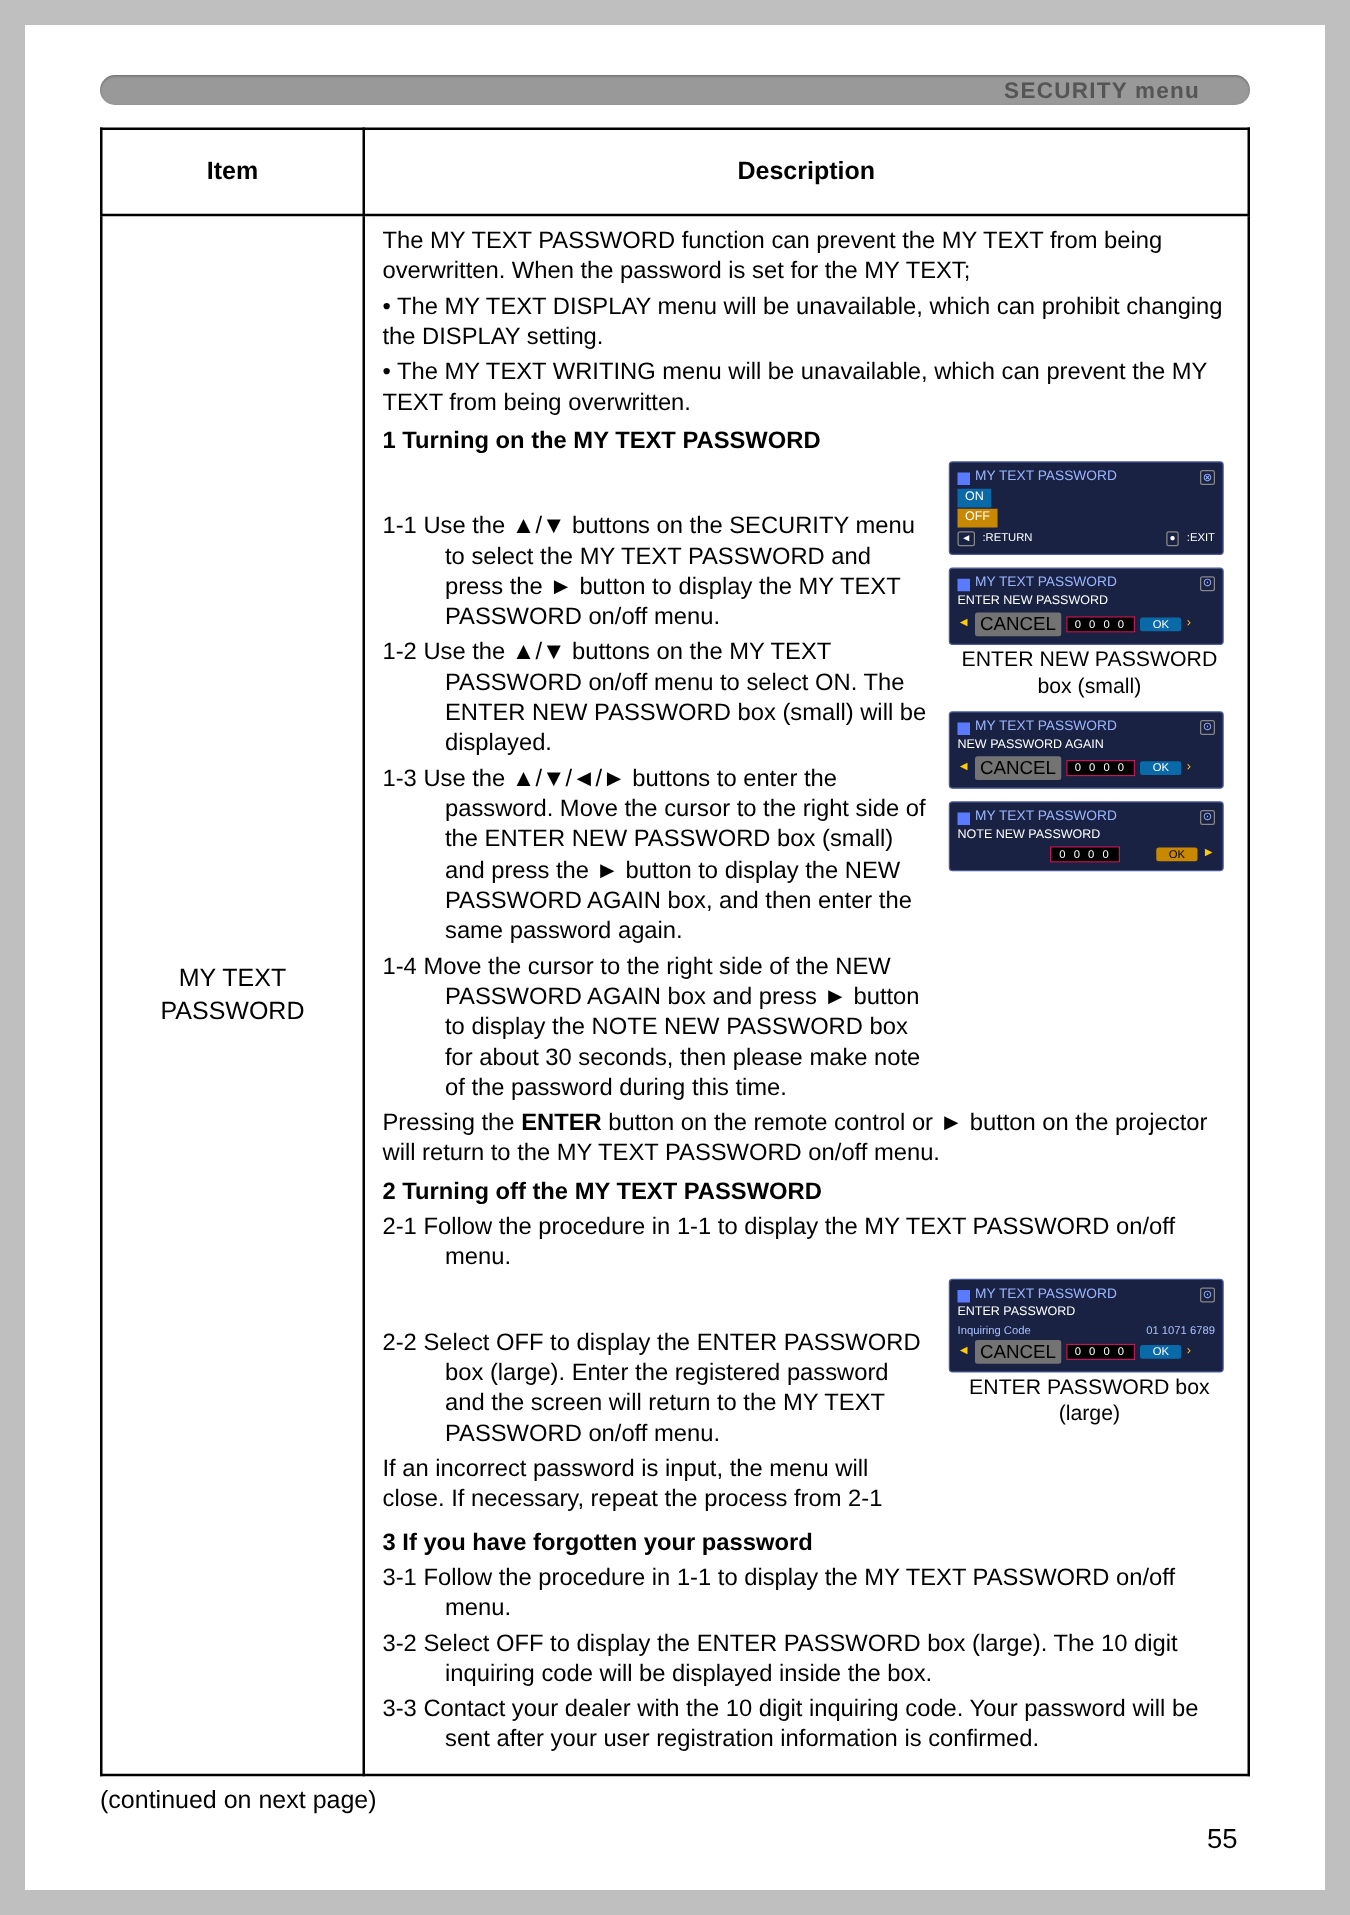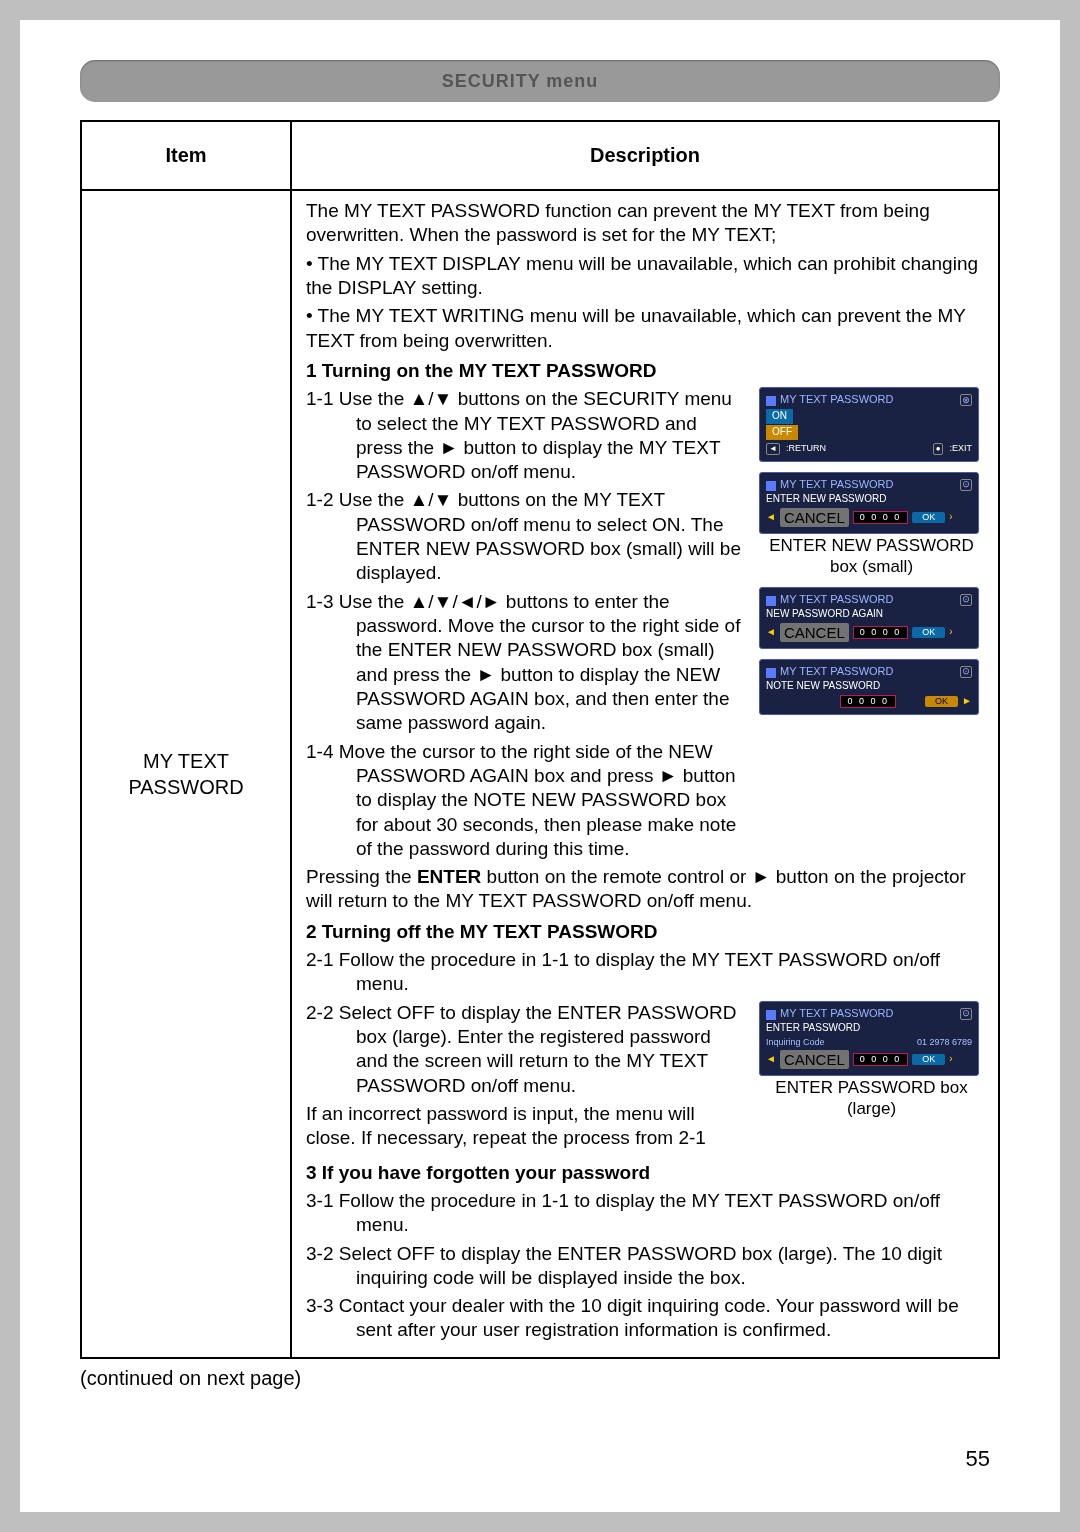--- a/index.html
+++ b/index.html
@@ -12,26 +12,26 @@
   }
   .page {
     background: #fff;
     width: 1040px;
     margin: 20px auto;
     padding: 40px 60px 40px 60px;
     min-height: 1492px;
     position: relative;
   }
   .menu-bar {
-    height: 42px;
+    height: 24px;
     background: #999;
     border-radius: 15px;
     margin-bottom: 18px;
     display: flex;
-    justify-content: center;
+    justify-content: flex-end;
     align-items: center;
     padding-right: 40px;
     box-shadow: inset 0 1px 2px rgba(0,0,0,.3);
   }
   .menu-bar span {
     color: #555;
     font-weight: bold;
     font-size: 18px;
     letter-spacing: 1px;
   }
@@ -64,21 +64,21 @@
     font-size: 19px;
     line-height: 1.28;
   }
   .desc-cell p { margin-bottom: 4px; }
   .section-head {
     font-weight: bold;
     margin-top: 6px;
     margin-bottom: 2px;
   }
   .row { display: flex; gap: 12px; }
-  .textcol { flex: 1; }
+  .textcol { flex: 1; margin-top: 40px; }
   .imgcol { width: 225px; display: flex; flex-direction: column; gap: 10px; font-size: 15px; }
   .dlg {
     background: #1a2244;
     border: 1px solid #4a5a9a;
     border-radius: 3px;
     color: #fff;
     font-size: 11px;
     padding: 4px 6px 6px 6px;
     width: 220px;
   }
@@ -103,21 +103,21 @@
   .dlg .key { border:1px solid #888; padding:0 2px; border-radius:2px; font-size:8px;}
   .btn-cancel { background:#737373; color:#000; font-size:15px; padding:0 4px; border-radius:2px; }
   .btn-ok { background:#0a6aa8; color:#fff; font-size:9px; padding:0 10px; border-radius:2px; }
   .digits { background:#000; border:1px solid #be185d; padding:0 6px; font-size:9px; letter-spacing:2px; }
   .dlg-row { display:flex; align-items:center; gap:4px; margin-top:2px; font-size:9px;}
   .dlg-row .arrow { color:#ffcc00; font-size:10px; }
   .dlg-label { font-size:10px; color:#fff; margin-top:2px;}
   .caption { text-align:center; font-size:17px; color:#000; margin-top:2px; line-height:1.2;}
   .inq-row { display:flex; justify-content:space-between; font-size:9px; color:#a8c0ff; margin-top:2px;}
   .cont { margin-top: 8px; font-size: 20px; }
-  .pagenum { position:absolute; bottom:40px; right:70px; font-size:22px; }
+  .pagenum { position:absolute; bottom:28px; right:70px; font-size:22px; }
   .hang2 { padding-left: 50px; text-indent: -50px; margin-bottom:2px;}
 </style>
 </head>
 <body>
 
 <div class="page">
 
   <div class="menu-bar">
     <span>SECURITY menu</span>
   </div>
@@ -242,21 +242,21 @@
             <div>
               <div class="dlg">
                 <div class="dlg-title">
                   <span class="t-icon"></span>
                   <span>MY TEXT PASSWORD</span>
                   <span class="close">⊙</span>
                 </div>
                 <div class="dlg-label">ENTER PASSWORD</div>
                 <div class="inq-row">
                   <span>Inquiring Code</span>
-                  <span>01 2978 6789</span>
+                  <span>01 1071 6789</span>
                 </div>
                 <div class="dlg-row">
                   <span class="arrow">◄</span>
                   <span class="btn-cancel">CANCEL</span>
                   <span class="digits">0 0 0 0</span>
                   <span class="btn-ok">OK</span>
                   <span class="arrow">›</span>
                 </div>
               </div>
               <div class="caption">

